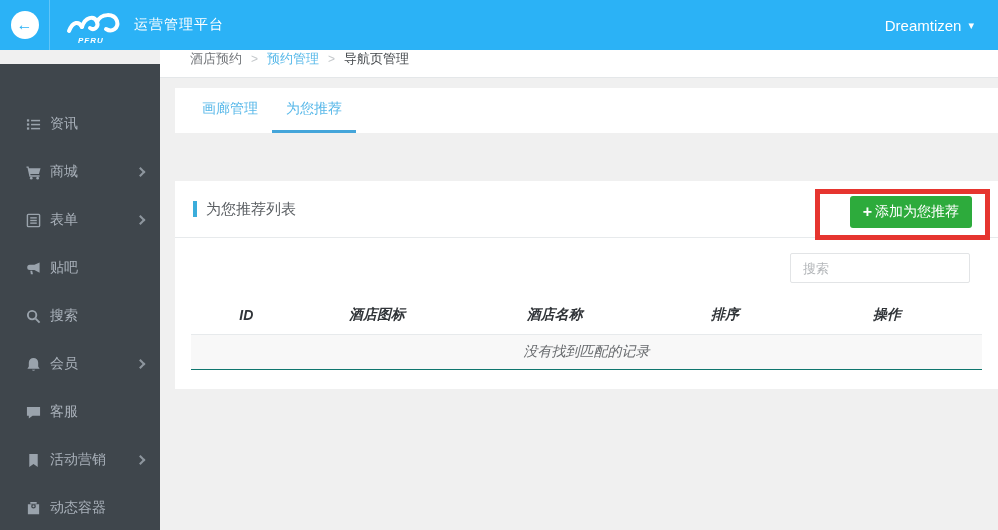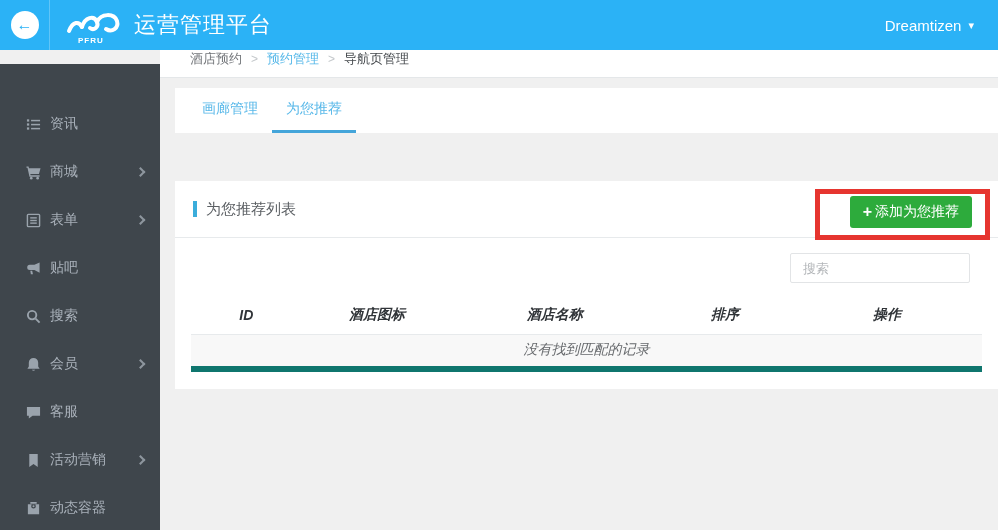--- a/index.html
+++ b/index.html
@@ -6,22 +6,22 @@
   html,body { width:998px; height:530px; }
   body { font-family:"Liberation Sans","DejaVu Sans",sans-serif; background:#f0f0f0; overflow:hidden; }
   .app { position:relative; width:998px; height:530px; background:#f0f0f0; overflow:hidden; }
 
   
   .header { position:absolute; top:0; left:0; width:100%; height:50px; background:#2bb2f6; display:flex; align-items:center; z-index:20; }
   .back-btn { width:50px; height:50px; display:flex; align-items:center; justify-content:center; border-right:1px solid rgba(255,255,255,.25); cursor:pointer; flex:0 0 50px; }
   .back-circle { width:28px; height:28px; border-radius:50%; background:#fff; color:#2bb2f6; display:flex; align-items:center; justify-content:center; font-size:16px; font-weight:bold; line-height:1; }
   .logo-wrap { display:flex; align-items:center; padding-left:16px; }
   .logo-mark { position:relative; width:62px; height:36px; color:#fff; }
-  .logo-sub { position:absolute; left:12px; bottom:-2px; font-size:8px; font-weight:bold; letter-spacing:1px; color:#fff; }
-  .app-title { color:#fff; font-size:22px; margin-left:6px; letter-spacing:1px; }
+  .logo-sub { position:absolute; left:12px; bottom:-2px; font-size:8px; font-style:italic; font-weight:bold; letter-spacing:1px; color:#fff; }
+  .app-title { color:#fff; font-size:14px; margin-left:6px; letter-spacing:1px; }
   .header-spacer { flex:1; }
   .user-menu { display:flex; align-items:center; gap:7px; color:#fff; font-size:15px; font-weight:normal; padding-right:24px; cursor:pointer; }
   .caret { font-size:11px; line-height:1; }
 
   
   .sidebar { position:absolute; top:64px; left:0; width:160px; height:480px; background:#3f464c; z-index:10; }
   .nav { padding-top:36px; }
   .nav-item { position:relative; height:48px; display:flex; align-items:center; padding-left:25px; color:#a9b1ba; font-size:14px; cursor:pointer; }
   .nav-item .nicon { width:16px; height:16px; margin-right:9px; display:inline-flex; align-items:center; justify-content:center; color:#9aa3ac; }
   .nav-item .nicon svg { width:15px; height:15px; }
@@ -46,21 +46,21 @@
   .accent-bar { width:4px; height:16px; background:#3baddb; margin-right:9px; }
   .panel-title { font-size:15px; color:#5b5f63; }
   .add-btn { position:absolute; top:15px; right:26px; height:32px; padding:0 13px; background:#2dab3c; color:#fff; font-size:14px; border:none; border-radius:3px; display:flex; align-items:center; gap:3px; cursor:pointer; font-family:inherit; }
   .add-btn .plus { font-size:16px; font-weight:bold; line-height:1; }
   .annotation-box { position:absolute; top:8px; right:8px; width:175px; height:51px; border:5px solid #e6352f; pointer-events:none; z-index:5; }
   .search-wrap { position:absolute; top:72px; right:28px; }
   .search-input { width:180px; height:30px; border:1px solid #e2e4e6; border-radius:2px; padding:0 12px; font-size:13px; color:#555; outline:none; font-family:inherit; }
   .search-input::placeholder { color:#b2b5b8; }
   .data-table { position:absolute; top:115px; left:16px; right:16px; border-collapse:collapse; width:calc(100% - 32px);font-style:italic; }
   .data-table th { font-size:14px; color:#303438; font-weight:bold; text-align:center; height:38px; border-bottom:1px solid #e7eaec; }
-  .empty-row td { background:#f8f8f8; text-align:center; font-size:14px; color:#66696c; height:35px; border-bottom:6px solid #0f766e; }
+  .empty-row td { background:#f8f8f8; text-align:center; font-size:14px; color:#66696c; height:35px; border-bottom:1px solid #0f766e; }
 </style>
 </head>
 <body>
 
 <div class="app">
 
   <div class="header">
     <div class="back-btn">
       <div class="back-circle">←</div>
     </div>

